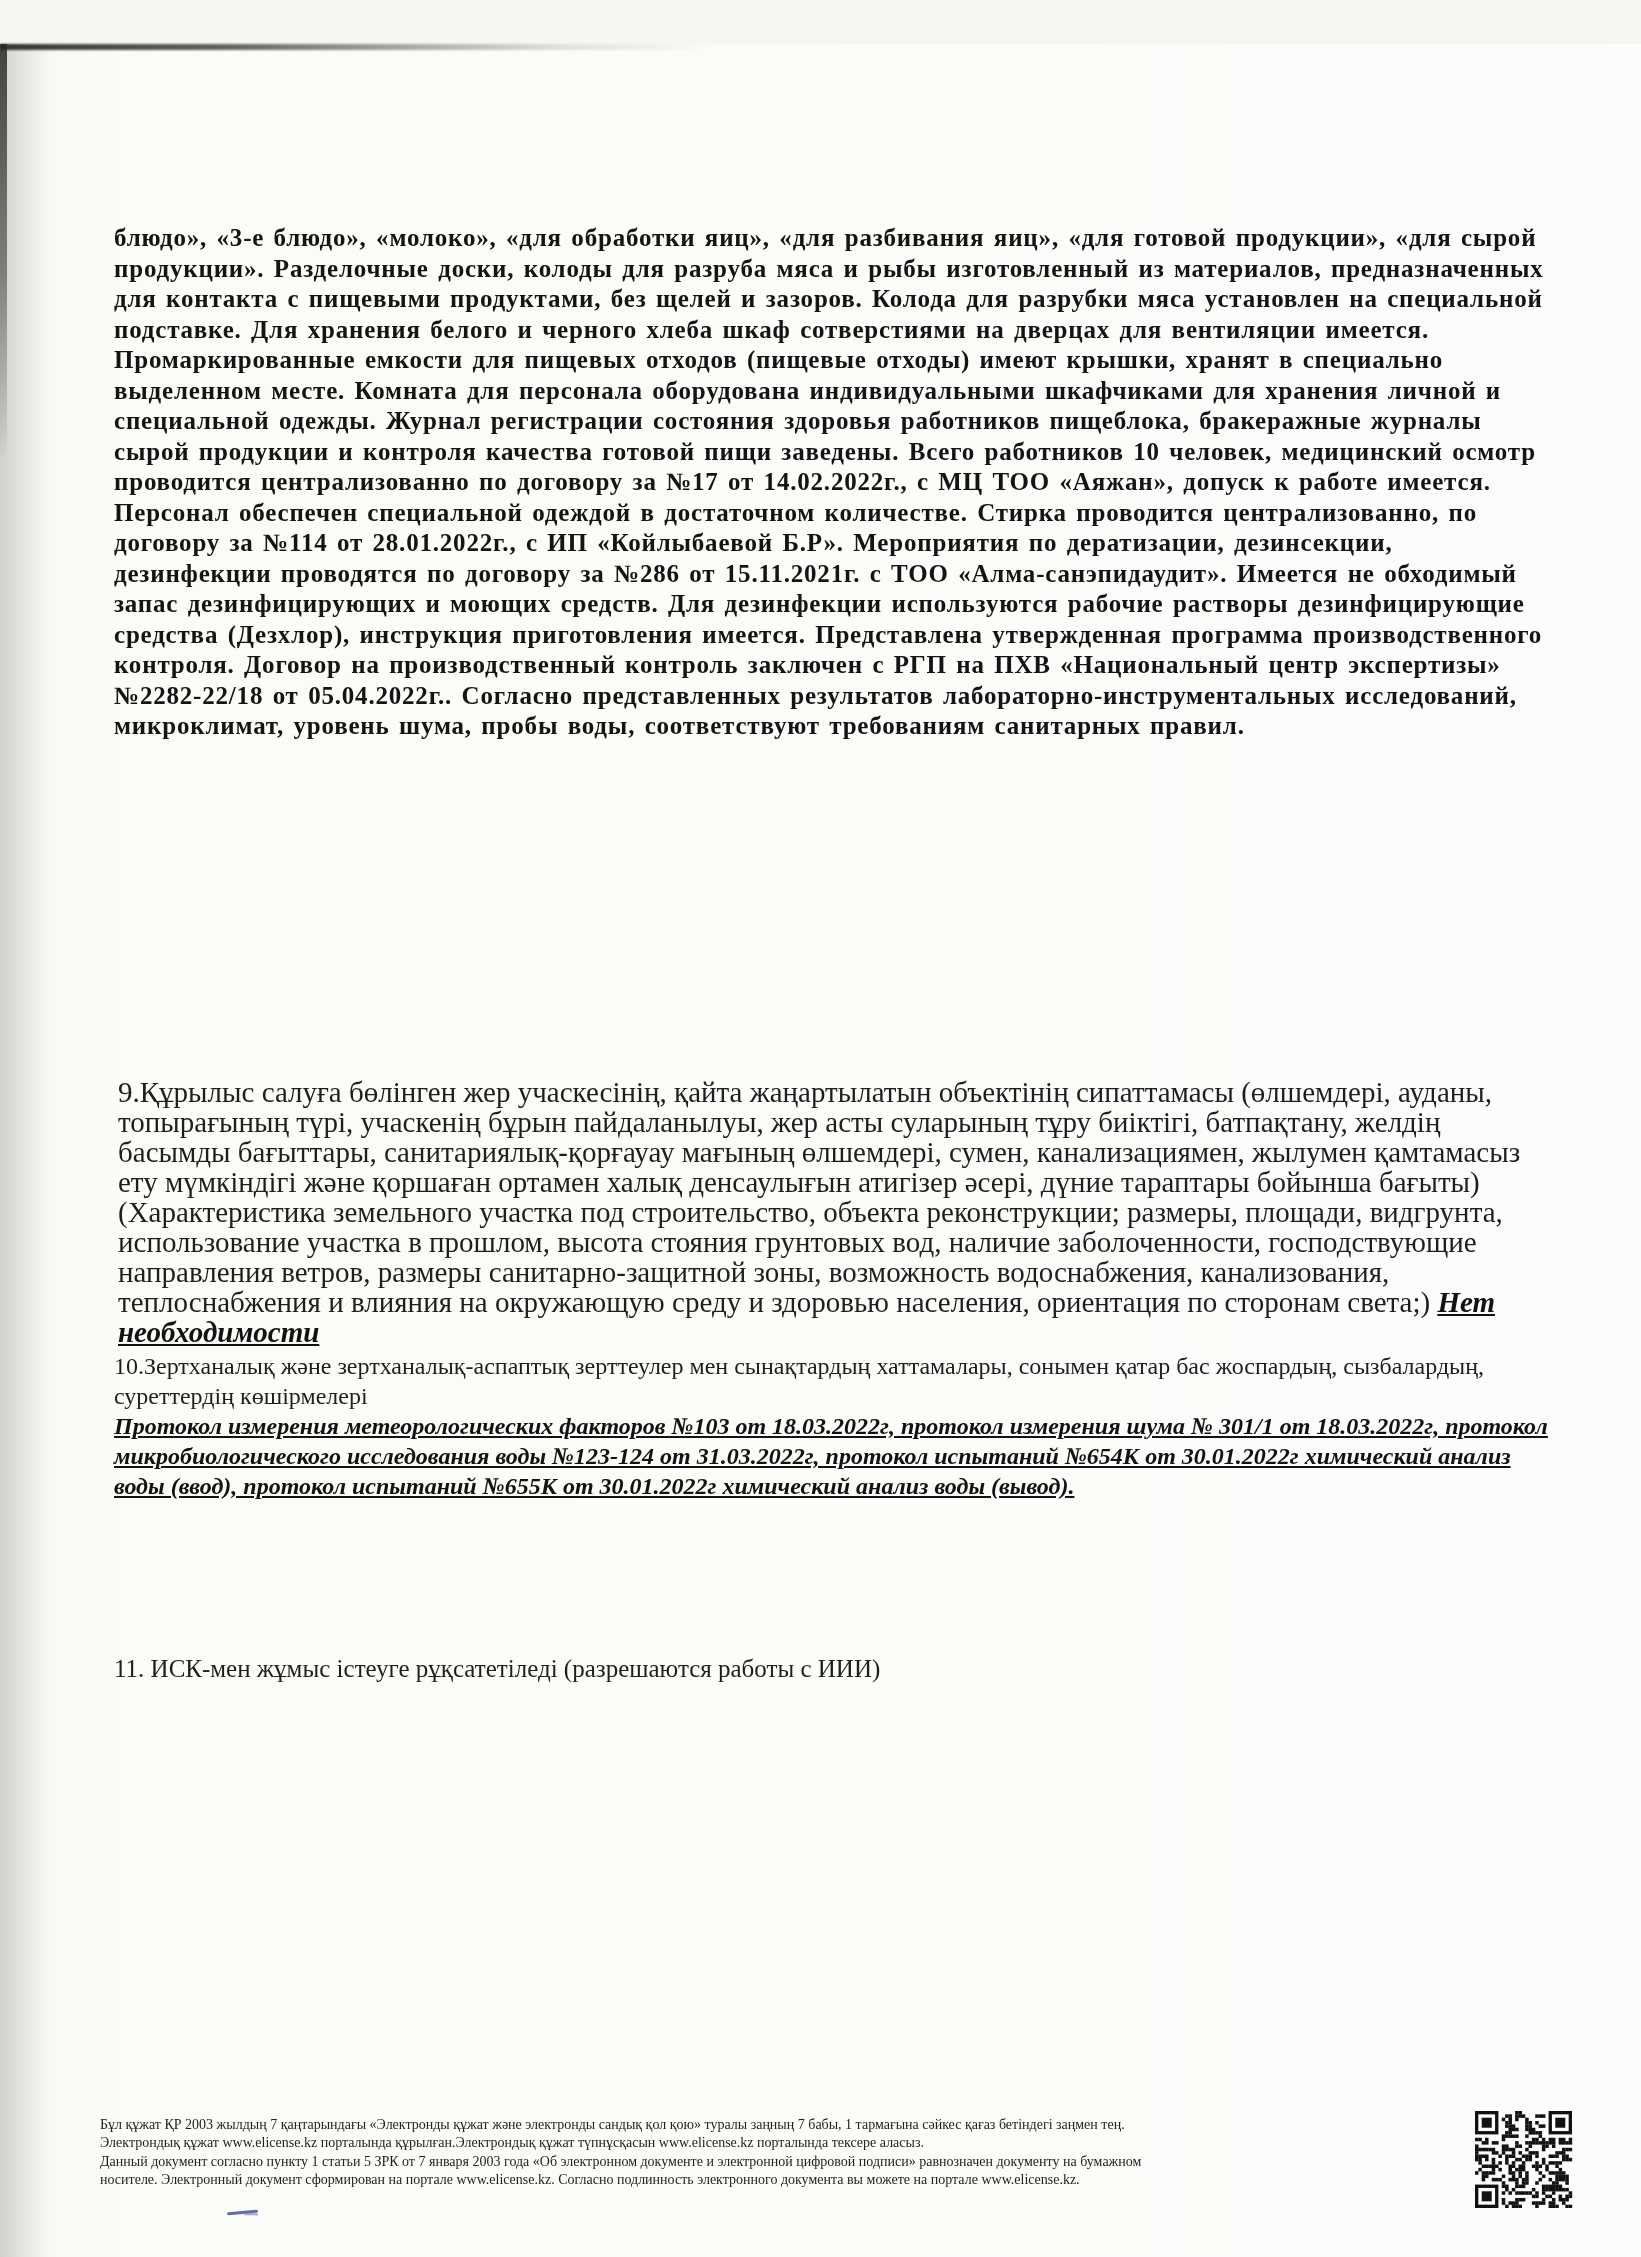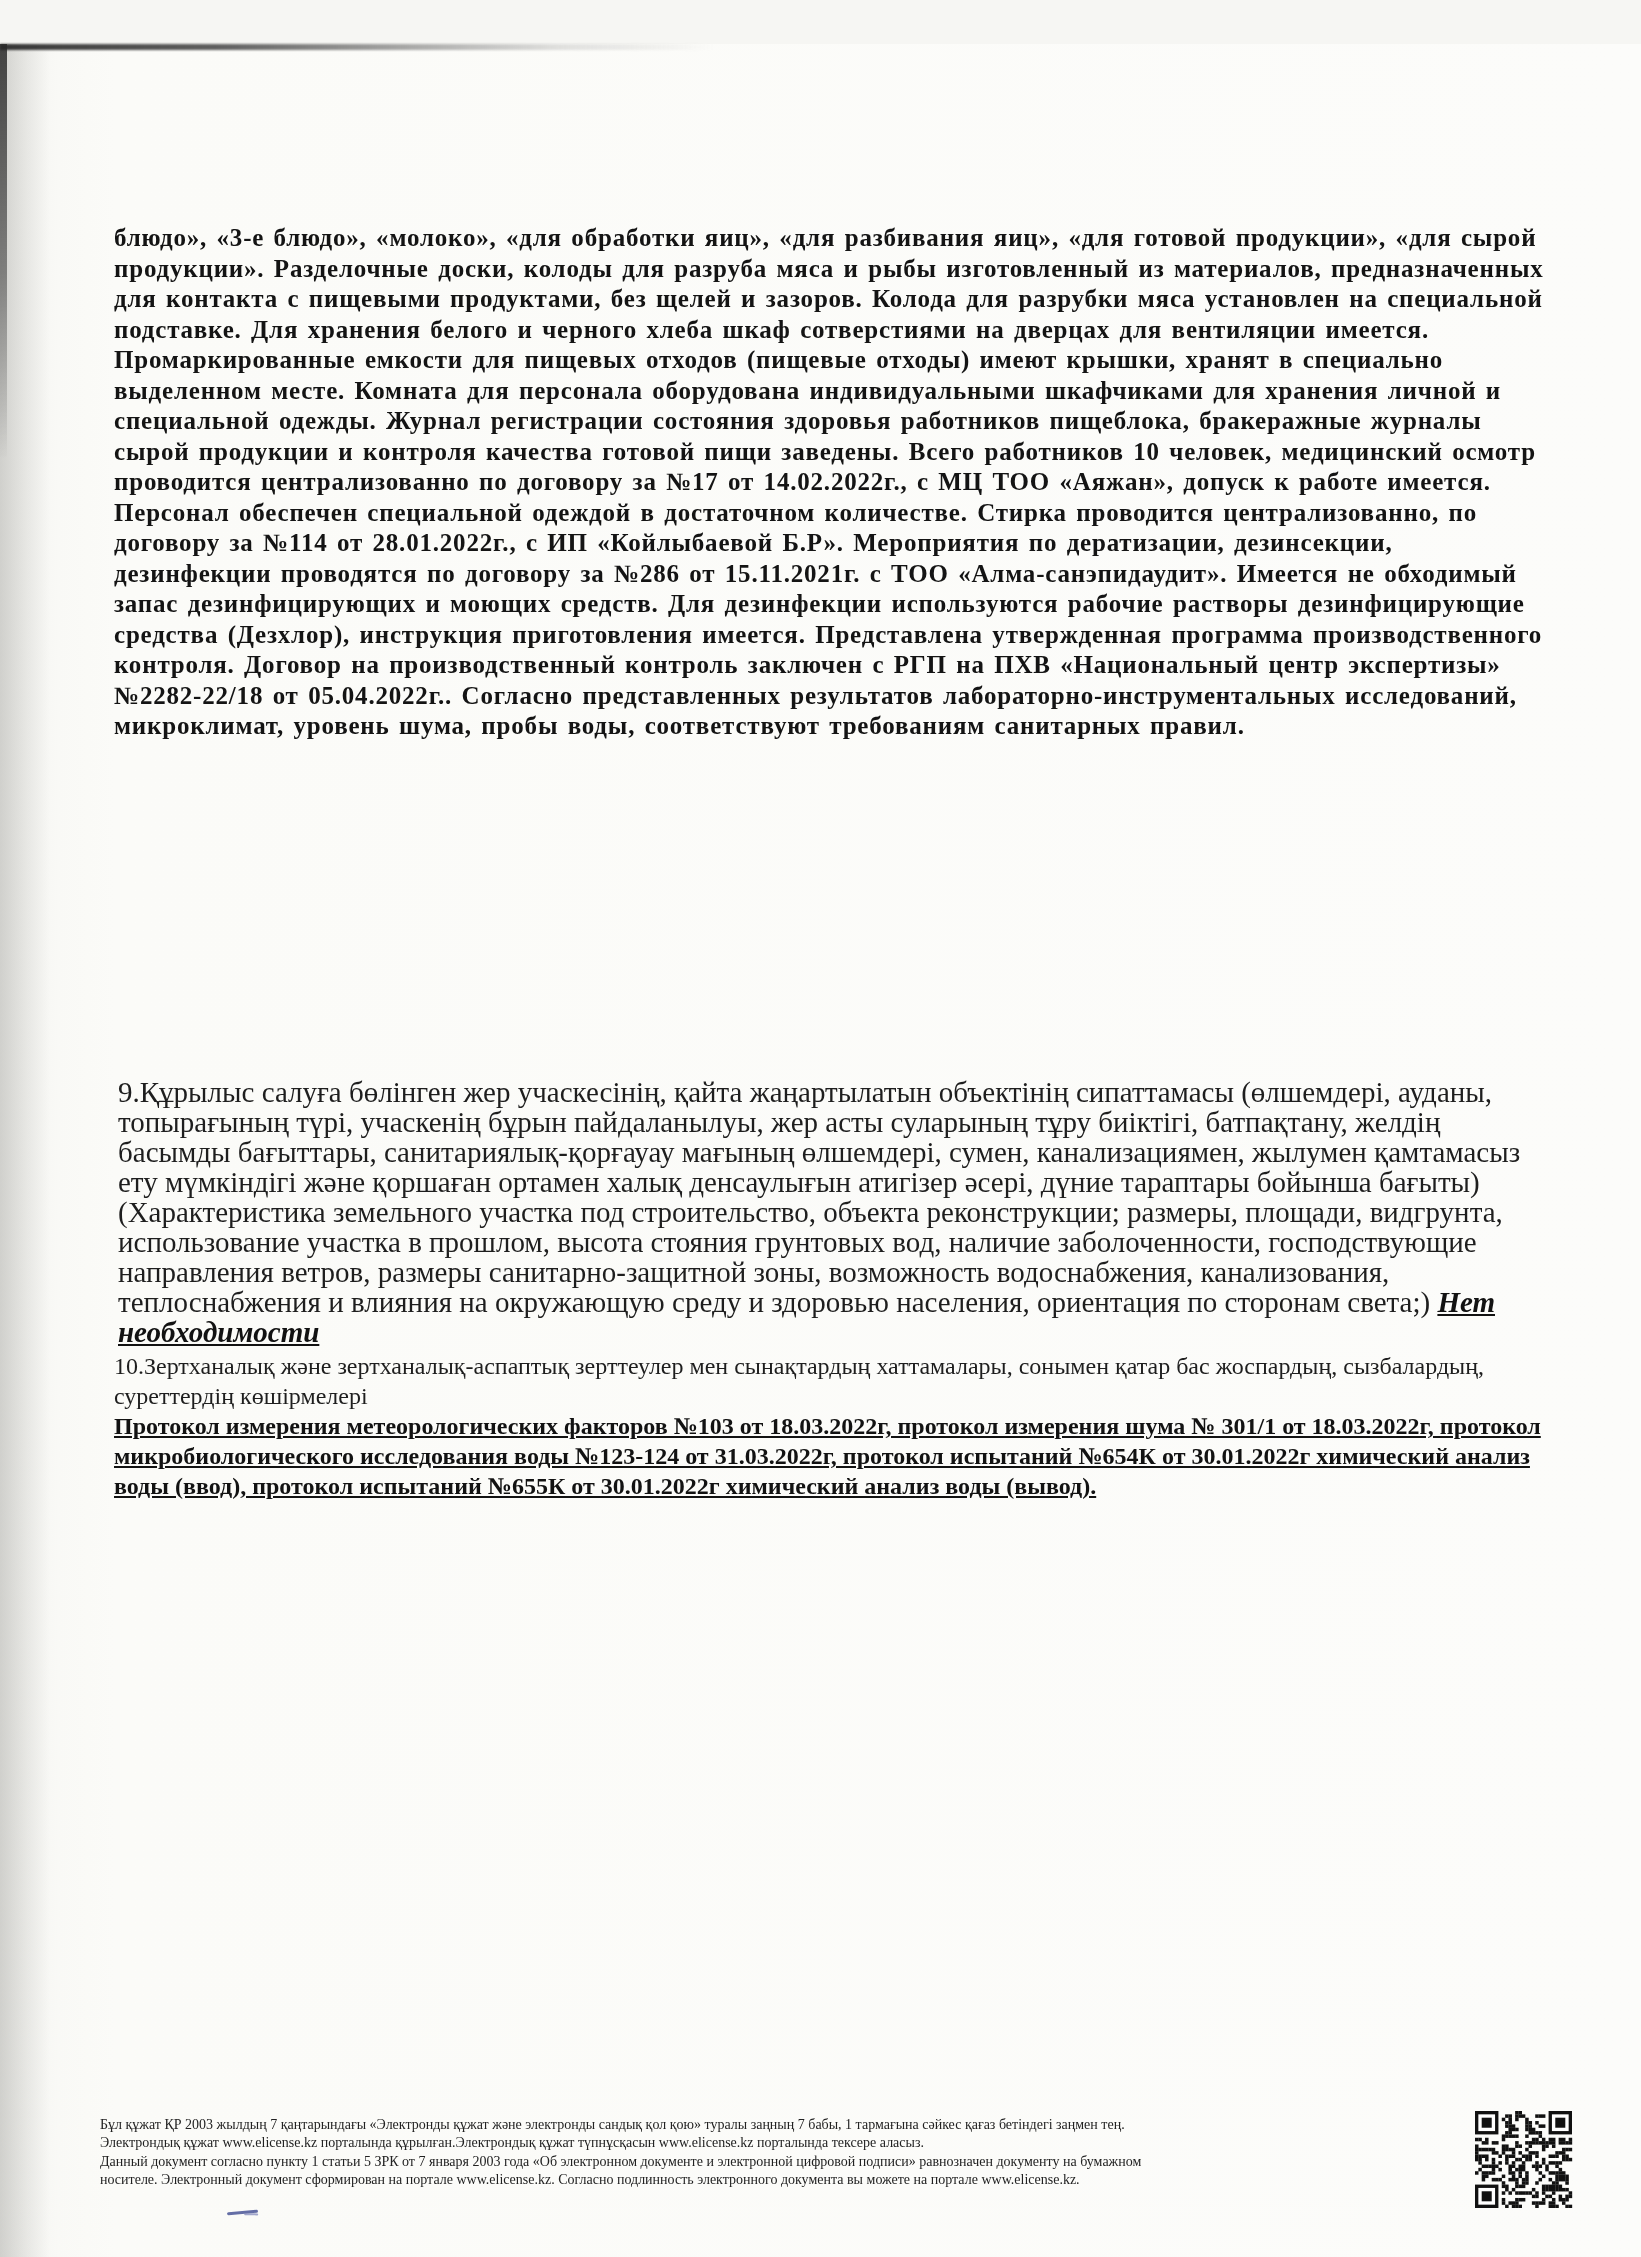--- a/index.html
+++ b/index.html
@@ -61,21 +61,21 @@
   }
   .answer{
     font-weight:bold;font-style:italic;text-decoration:underline;
     color:#121212;
   }
   .sec10{
     position:absolute;left:114px;top:1307px;width:1441px;
     font-size:24px;line-height:30px;color:#1e1e1e;
   }
   .protocols{
-    font-weight:bold;text-decoration:underline;
+    font-weight:bold;font-style:italic;text-decoration:underline;
     color:#121212;
   }
   .sec11{
     position:absolute;left:114px;top:1585px;width:1441px;
     font-size:25px;line-height:30px;color:#1e1e1e;
   }
   .footer{
     position:absolute;left:100px;top:2072px;width:1352px;
     font-size:14px;line-height:18.3px;color:#222;
   }
@@ -96,20 +96,21 @@
 
   <p class="para-main txt">блюдо», «3-е блюдо», «молоко», «для обработки яиц», «для разбивания яиц», «для готовой продукции», «для сырой продукции». Разделочные доски, колоды для разруба мяса и рыбы изготовленный из материалов, предназначенных для контакта с пищевыми продуктами, без щелей и зазоров. Колода для разрубки мяса установлен на специальной подставке. Для хранения белого и черного хлеба шкаф сотверстиями на дверцах для вентиляции имеется. Промаркированные емкости для пищевых отходов (пищевые отходы) имеют крышки, хранят в специально выделенном месте. Комната для персонала оборудована индивидуальными шкафчиками для хранения личной и специальной одежды. Журнал регистрации состояния здоровья работников пищеблока, бракеражные журналы сырой продукции и контроля качества готовой пищи заведены. Всего работников 10 человек, медицинский осмотр проводится централизованно по договору за №17 от 14.02.2022г., с МЦ ТОО «Аяжан», допуск к работе имеется. Персонал обеспечен специальной одеждой в достаточном количестве. Стирка проводится централизованно, по договору за №114 от 28.01.2022г., с ИП «Койлыбаевой Б.Р». Мероприятия по дератизации, дезинсекции, дезинфекции проводятся по договору за №286 от 15.11.2021г. с ТОО «Алма-санэпидаудит». Имеется не обходимый запас дезинфицирующих и моющих средств. Для дезинфекции используются рабочие растворы дезинфицирующие средства (Дезхлор), инструкция приготовления имеется. Представлена утвержденная программа производственного контроля. Договор на производственный контроль заключен с РГП на ПХВ «Национальный центр экспертизы» №2282-22/18 от 05.04.2022г.. Согласно представленных результатов лабораторно-инструментальных исследований, микроклимат, уровень шума, пробы воды, соответствуют требованиям санитарных правил.</p>
 
   <p class="sec9 txt"><span>9.Құрылыс салуға бөлінген жер учаскесінің, қайта жаңартылатын объектінің сипаттамасы (өлшемдері, ауданы, топырағының түрі, учаскенің бұрын пайдаланылуы, жер асты суларының тұру биіктігі, батпақтану, желдің басымды бағыттары, санитариялық-қорғауау мағының өлшемдері, сумен, канализациямен, жылумен қамтамасыз ету мүмкіндігі және қоршаған ортамен халық денсаулығын атигізер әсері, дүние тараптары бойынша бағыты) (Характеристика земельного участка под строительство, объекта реконструкции; размеры, площади, видгрунта, использование участка в прошлом, высота стояния грунтовых вод, наличие заболоченности, господствующие направления ветров, размеры санитарно-защитной зоны, возможность водоснабжения, канализования, теплоснабжения и влияния на окружающую среду и здоровью населения, ориентация по сторонам света;) </span><span class="answer">Нет необходимости</span></p>
 
   <div class="sec10 txt">
     <div>10.Зертханалық және зертханалық-аспаптық зерттеулер мен сынақтардың хаттамалары, сонымен қатар бас жоспардың, сызбалардың, суреттердің көшірмелері</div>
     <div class="protocols">Протокол измерения метеорологических факторов №103 от 18.03.2022г, протокол измерения шума № 301/1 от 18.03.2022г, протокол микробиологического исследования воды №123-124 от 31.03.2022г, протокол испытаний №654К от 30.01.2022г химический анализ воды (ввод), протокол испытаний №655К от 30.01.2022г химический анализ воды (вывод).</div>
   </div>
 
+  <p class="sec11 txt">11. ИСК-мен жұмыс істеуге рұқсатетіледі (разрешаются работы с ИИИ)</p>
 
   <div class="footer">
     <div>Бұл құжат ҚР 2003 жылдың 7 қаңтарындағы «Электронды құжат және электронды сандық қол қою» туралы заңның 7 бабы, 1 тармағына сәйкес қағаз бетіндегі заңмен тең.</div>
     <div>Электрондық құжат www.elicense.kz порталында құрылған.Электрондық құжат түпнұсқасын www.elicense.kz порталында тексере аласыз.</div>
     <div>Данный документ согласно пункту 1 статьи 5 ЗРК от 7 января 2003 года «Об электронном документе и электронной цифровой подписи» равнозначен документу на бумажном</div>
     <div>носителе. Электронный документ сформирован на портале www.elicense.kz. Согласно подлинность электронного документа вы можете на портале www.elicense.kz.</div>
   </div>
 
   <div class="qr"><svg viewBox="0 0 29 29" xmlns="http://www.w3.org/2000/svg" fill="#111">
         <rect x="12" y="0" width="1.05" height="1.05"></rect>

